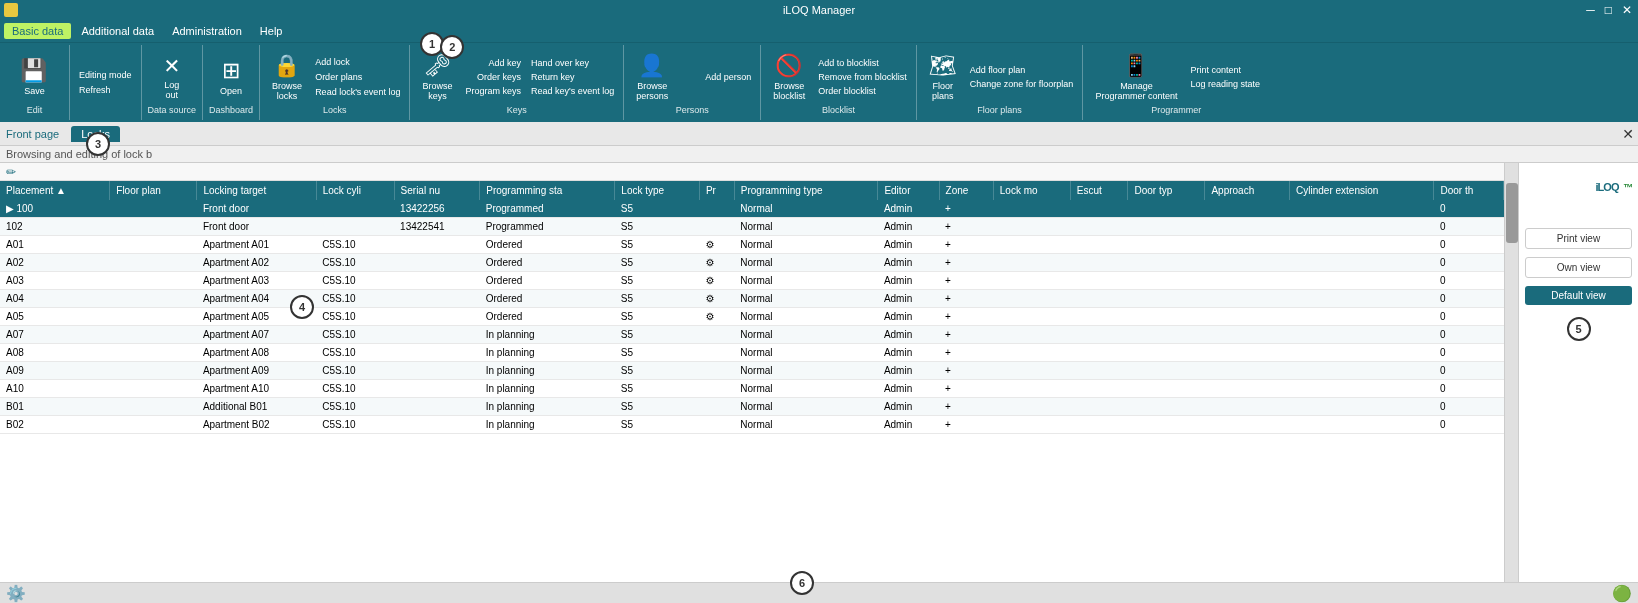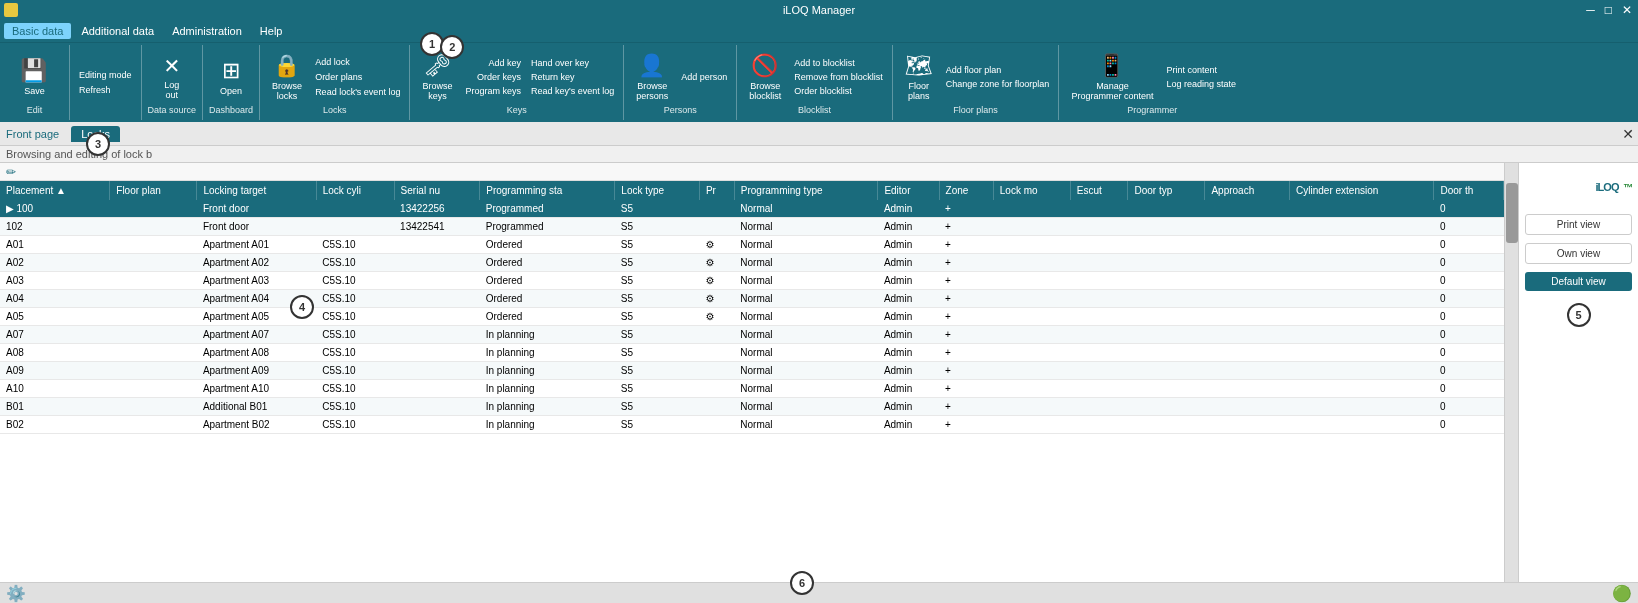--- a/index.html
+++ b/index.html
@@ -46,21 +46,21 @@
       padding: 0 4px;
       gap: 2px;
     }
     .menu-item {
       color: white;
       padding: 2px 8px;
       cursor: pointer;
       border-radius: 2px;
       font-size: 11px;
     }
-    .menu-item.active { background: #7dd3fc; color: #1a6b7c; }
+    .menu-item.active { background: #bef264; color: #1a6b7c; }
 
     
     .toolbar {
       background: #1a6b7c;
       height: 80px;
       display: flex;
       align-items: stretch;
       border-top: 1px solid #155f6e;
       padding: 2px 0;
     }
@@ -370,21 +370,21 @@
     </div>
     <div class="toolbar-inner-bottom" style="width:100%; text-align:center;">Keys</div>
   </div>
 
   <div class="toolbar-section" style="flex-direction:column; align-items:flex-start; justify-content:space-between; min-width:100px; padding:4px 6px 2px;">
     <div style="display:flex; gap:4px; flex:1; align-items:center;">
       <div class="big-icon-btn">
         <span class="icon" style="font-size:22px; color:white;">👤</span>
         <span class="label">Browse<br>persons</span>
       </div>
-      <div style="display:flex; flex-direction:column; gap:3px; justify-content:center;">
+      <div style="display:flex; flex-direction:column; gap:3px; justify-content:center;margin-left:24px;">
         <div class="small-btn">Add person</div>
       </div>
     </div>
     <div class="toolbar-inner-bottom" style="width:100%; text-align:center;">Persons</div>
   </div>
 
   <div class="toolbar-section" style="flex-direction:column; align-items:flex-start; justify-content:space-between; min-width:150px; padding:4px 6px 2px;">
     <div style="display:flex; gap:4px; flex:1; align-items:center;">
       <div class="big-icon-btn">
         <span class="icon" style="font-size:22px; color:white;">🚫</span>
@@ -724,21 +724,21 @@
           </tbody>
       </table>
     </div>
   </div>
 
   <div class="table-scrollbar">
     <div class="scrollbar-thumb"></div>
   </div>
 
   <div class="right-panel">
-    <div style="font-size:20px; font-weight:bold; color:#1a6b7c; letter-spacing:-1px; align-self:flex-end; margin-bottom:10px;">
+    <div style="font-size:20px; font-weight:bold; color:#1a6b7c; letter-spacing:-1px; align-self:flex-end; margin-bottom:24px;">
       <span>iLOQ</span>
       <span style="color:#2a8a3a; font-size:10px;">™</span>
     </div>
     <div class="right-panel-btn outline">Print view</div>
     <div class="right-panel-btn outline">Own view</div>
     <div class="right-panel-btn">Default view</div>
 
     <div class="annotation-circle" style="position:relative; margin-top:4px;">5</div>
   </div>
 

